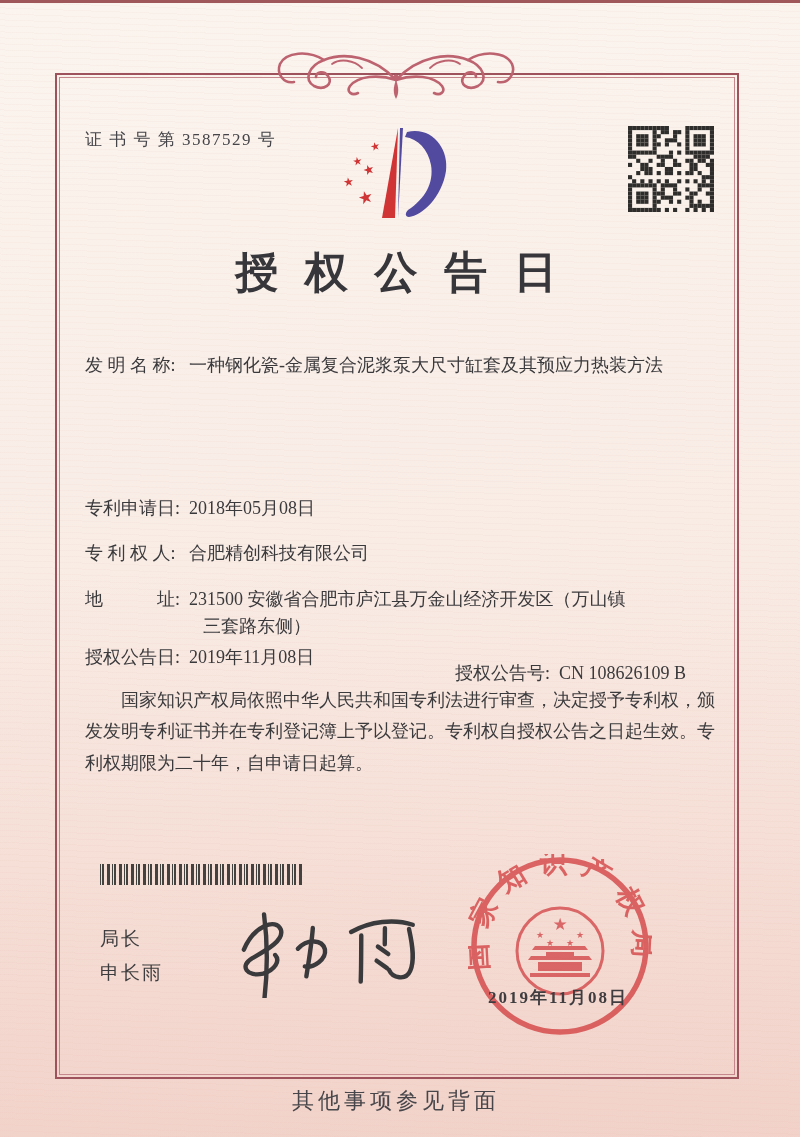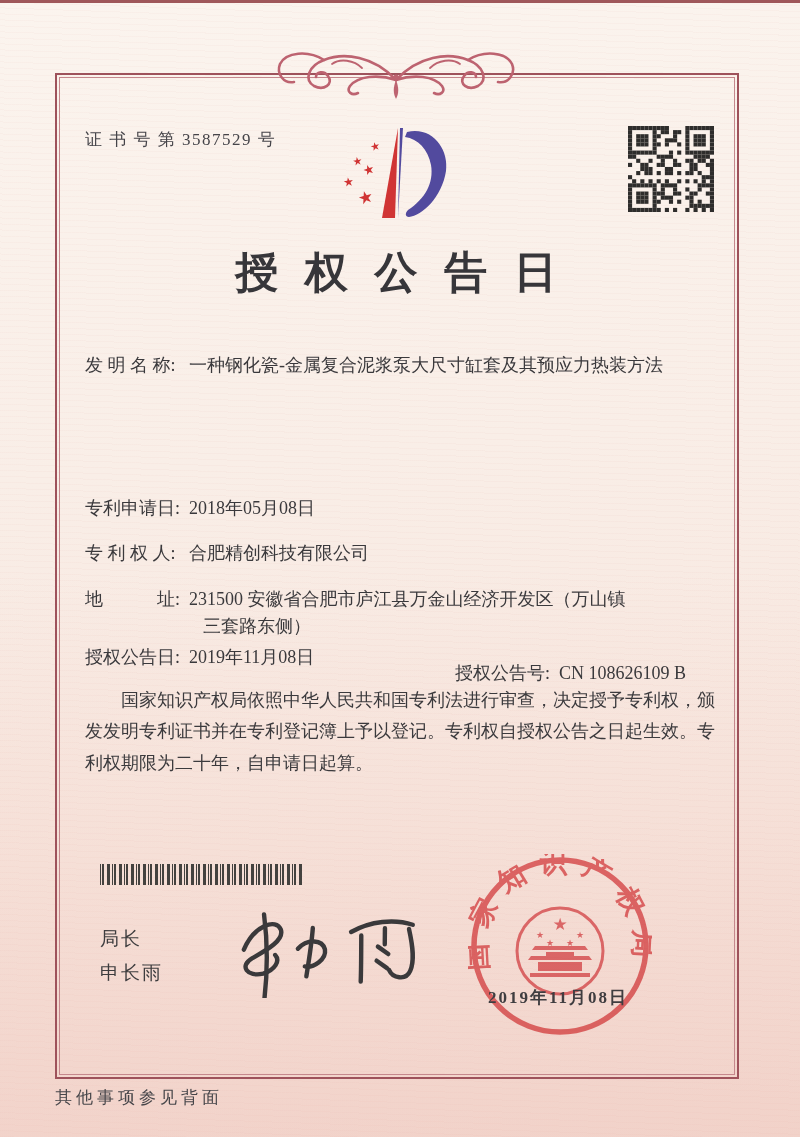--- a/index.html
+++ b/index.html
@@ -36,22 +36,22 @@
   .barcode{position:absolute;left:100px;top:864px;width:206px;height:21px;}
   .barcode i{position:absolute;top:0;height:100%;background:#44423f;display:block;}
   .sig-title{position:absolute;left:100px;top:926px;font-size:19px;color:#3d3c3e;letter-spacing:2px;}
   .sig-name{position:absolute;left:100px;top:960px;font-size:19px;color:#3d3c3e;letter-spacing:2px;}
   .signature{position:absolute;left:210px;top:903px;}
   .seal{position:absolute;left:468px;top:854px;width:184px;height:184px;mix-blend-mode:multiply;}
   .seal-date{position:absolute;left:488px;top:986px;width:200px;font-size:17px;font-weight:700;
     letter-spacing:2px;color:#3f3d40;}
   .page-number{position:absolute;left:55px;top:1042px;width:682px;text-align:center;
     font-size:15.5px;color:#4c4b4e;letter-spacing:2px;}
-  .back-note{position:absolute;left:55px;top:1086px;width:682px;
-    font-size:17px;color:#47464a;letter-spacing:4px;}
+  .back-note{position:absolute;left:55px;top:1086px;width:682px;text-align:center;
+    font-size:22px;color:#47464a;letter-spacing:4px;}
 </style>
 </head>
 <body>
 
 <div class="page">
 
   <div class="photo-edge-top"></div>
 
   <div class="frame">
     <div class="frame-inner"></div>

